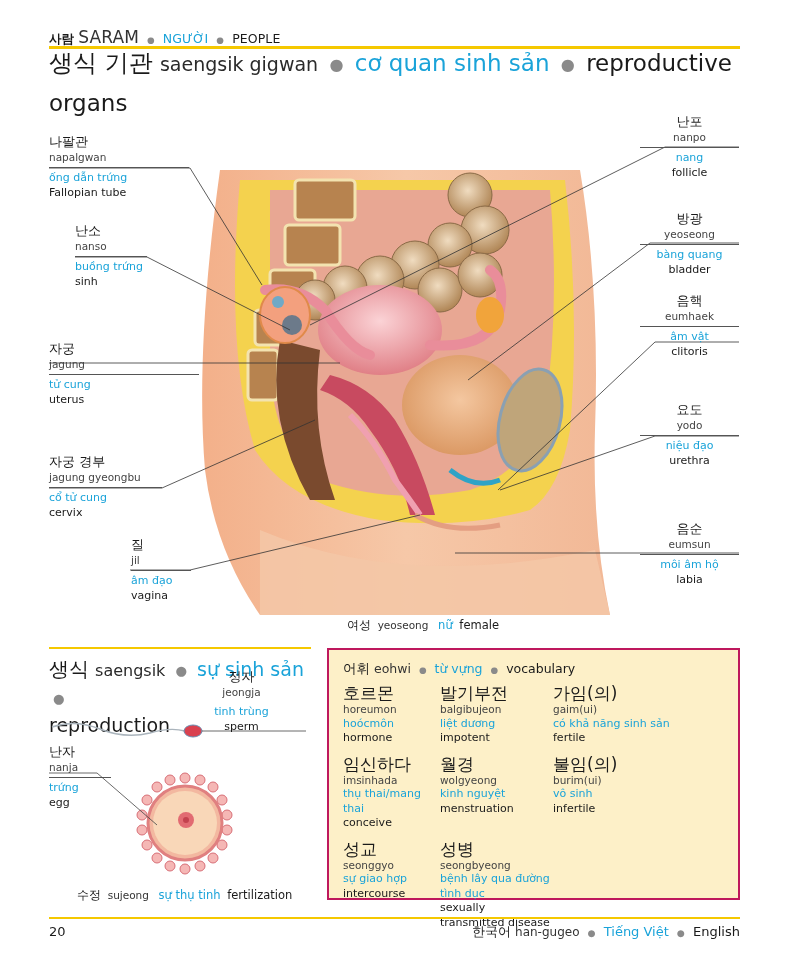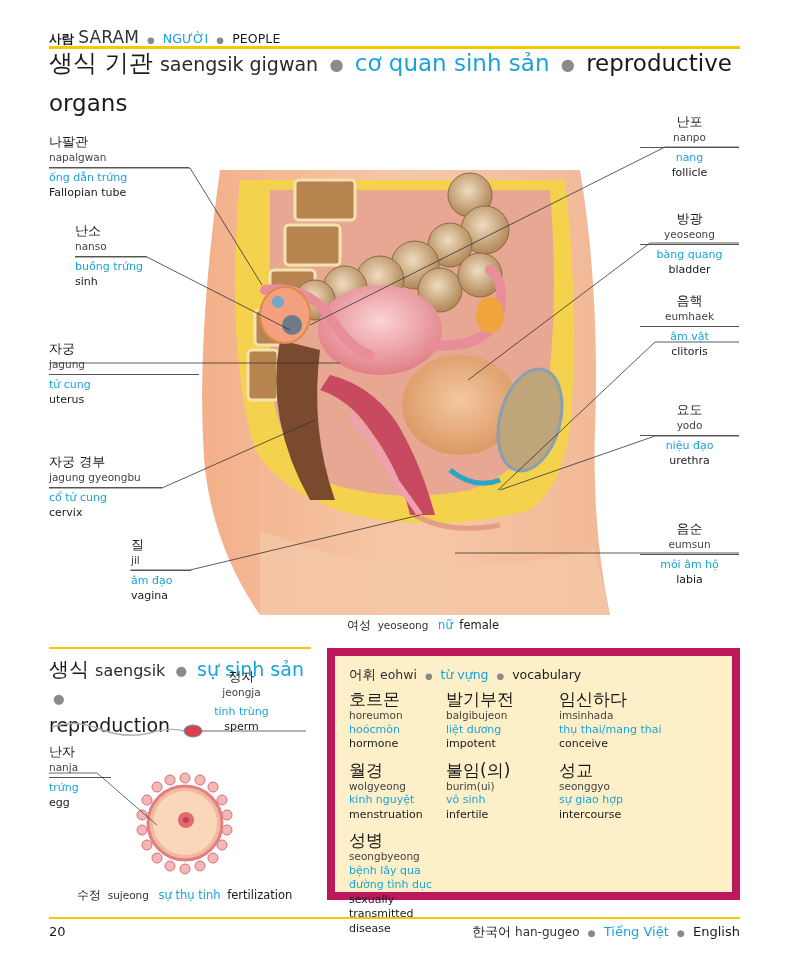--- a/index.html
+++ b/index.html
@@ -41,21 +41,21 @@
   .repro-title { position: absolute; left: 49px; top: 656px; width: 270px; font-size: 19px; line-height: 27px; }
   .repro-title .ko { font-size: 20px; }
   .repro-title .rom { font-size: 16px; color: #2a2a2a; }
 
   .fert-caption { position: absolute; left: 77px; top: 887px; font-size: 11.5px; }
   .fert-caption .ko { font-size: 12px; }
   .fert-caption .rom { font-size: 10.5px; color: #333; padding: 0 3px; }
   .fert-caption .vi { color: #1aa3d9; padding: 0 3px; }
 
   
-  .vocab { position: absolute; left: 327px; top: 648px; width: 413px; height: 252px; background: #fdf0c8; border: 8px solid #be185d; }
+  .vocab { position: absolute; left: 327px; top: 648px; width: 413px; height: 252px; background: #fdf0c8; border: 2px solid #be185d; }
   .vocab-head { position: absolute; left: 14px; top: 10px; font-size: 12.5px; }
   .vocab-head .ko { font-size: 13.5px; }
   .vocab-head .rom { color: #333; }
   .vocab-grid { position: absolute; left: 14px; top: 35px; width: 390px; display: grid; grid-template-columns: 97px 113px 180px; row-gap: 10px; }
   .vcell { font-size: 11px; line-height: 14.5px; }
   .vcell .ko { font-size: 17px; line-height: 17px; font-weight: 500; display: block; }
   .vcell .rom { color: #444; display: block; font-size: 10.5px; }
   .vcell .vi { color: #1aa3d9; display: block; }
   .vcell .en { display: block; }
 
@@ -327,20 +327,26 @@
       <span class="vi">hoócmôn</span>
       <span class="en">hormone</span>
     </div>
     <div class="vcell">
       <span class="ko">발기부전</span>
       <span class="rom">balgibujeon</span>
       <span class="vi">liệt dương</span>
       <span class="en">impotent</span>
     </div>
     <div class="vcell">
+      <span class="ko">가임(의)</span>
+      <span class="rom">gaim(ui)</span>
+      <span class="vi">có khả năng sinh sản</span>
+      <span class="en">fertile</span>
+    </div>
+    <div class="vcell">
       <span class="ko">임신하다</span>
       <span class="rom">imsinhada</span>
       <span class="vi">thụ thai/mang thai</span>
       <span class="en">conceive</span>
     </div>
     <div class="vcell">
       <span class="ko">월경</span>
       <span class="rom">wolgyeong</span>
       <span class="vi">kinh nguyệt</span>
       <span class="en">menstruation</span>

